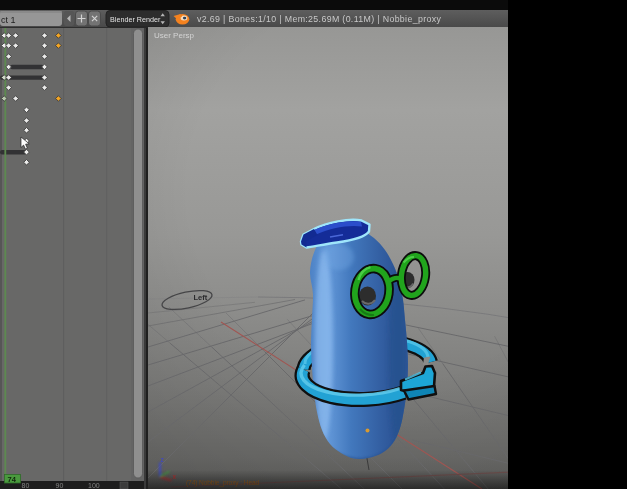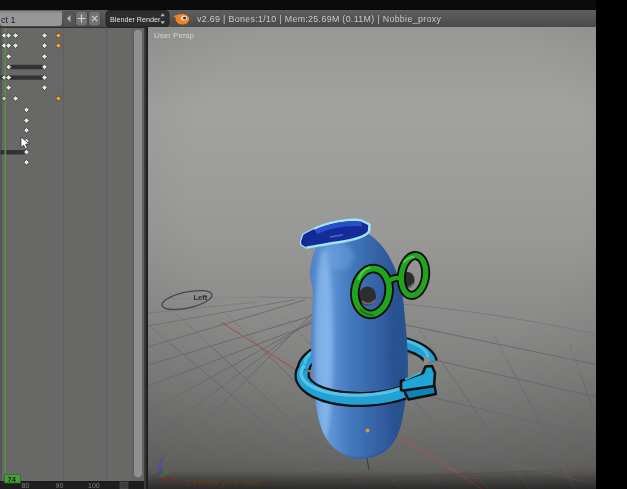--- a/index.html
+++ b/index.html
@@ -1,16 +1,16 @@
 <!DOCTYPE html>
 <html><head>
 <meta charset="utf-8">
 <style>
   html,body{margin:0;padding:0;background:#000;}
-  #stage{position:relative;width:596px;height:489px;overflow:hidden;background:#ffffff;
+  #stage{position:relative;width:508px;height:489px;overflow:hidden;background:#ffffff;
          font-family:"Liberation Sans", sans-serif;}
   svg{position:absolute;left:0;top:0;}
 </style>
 </head>
 <body>
 <div id="stage">
 <svg width="627" height="489" viewBox="0 0 627 489" shape-rendering="auto">
 <defs>
   <linearGradient id="hdr" x1="0" y1="0" x2="0" y2="1">
     <stop offset="0" stop-color="#5e5e5e"></stop>

